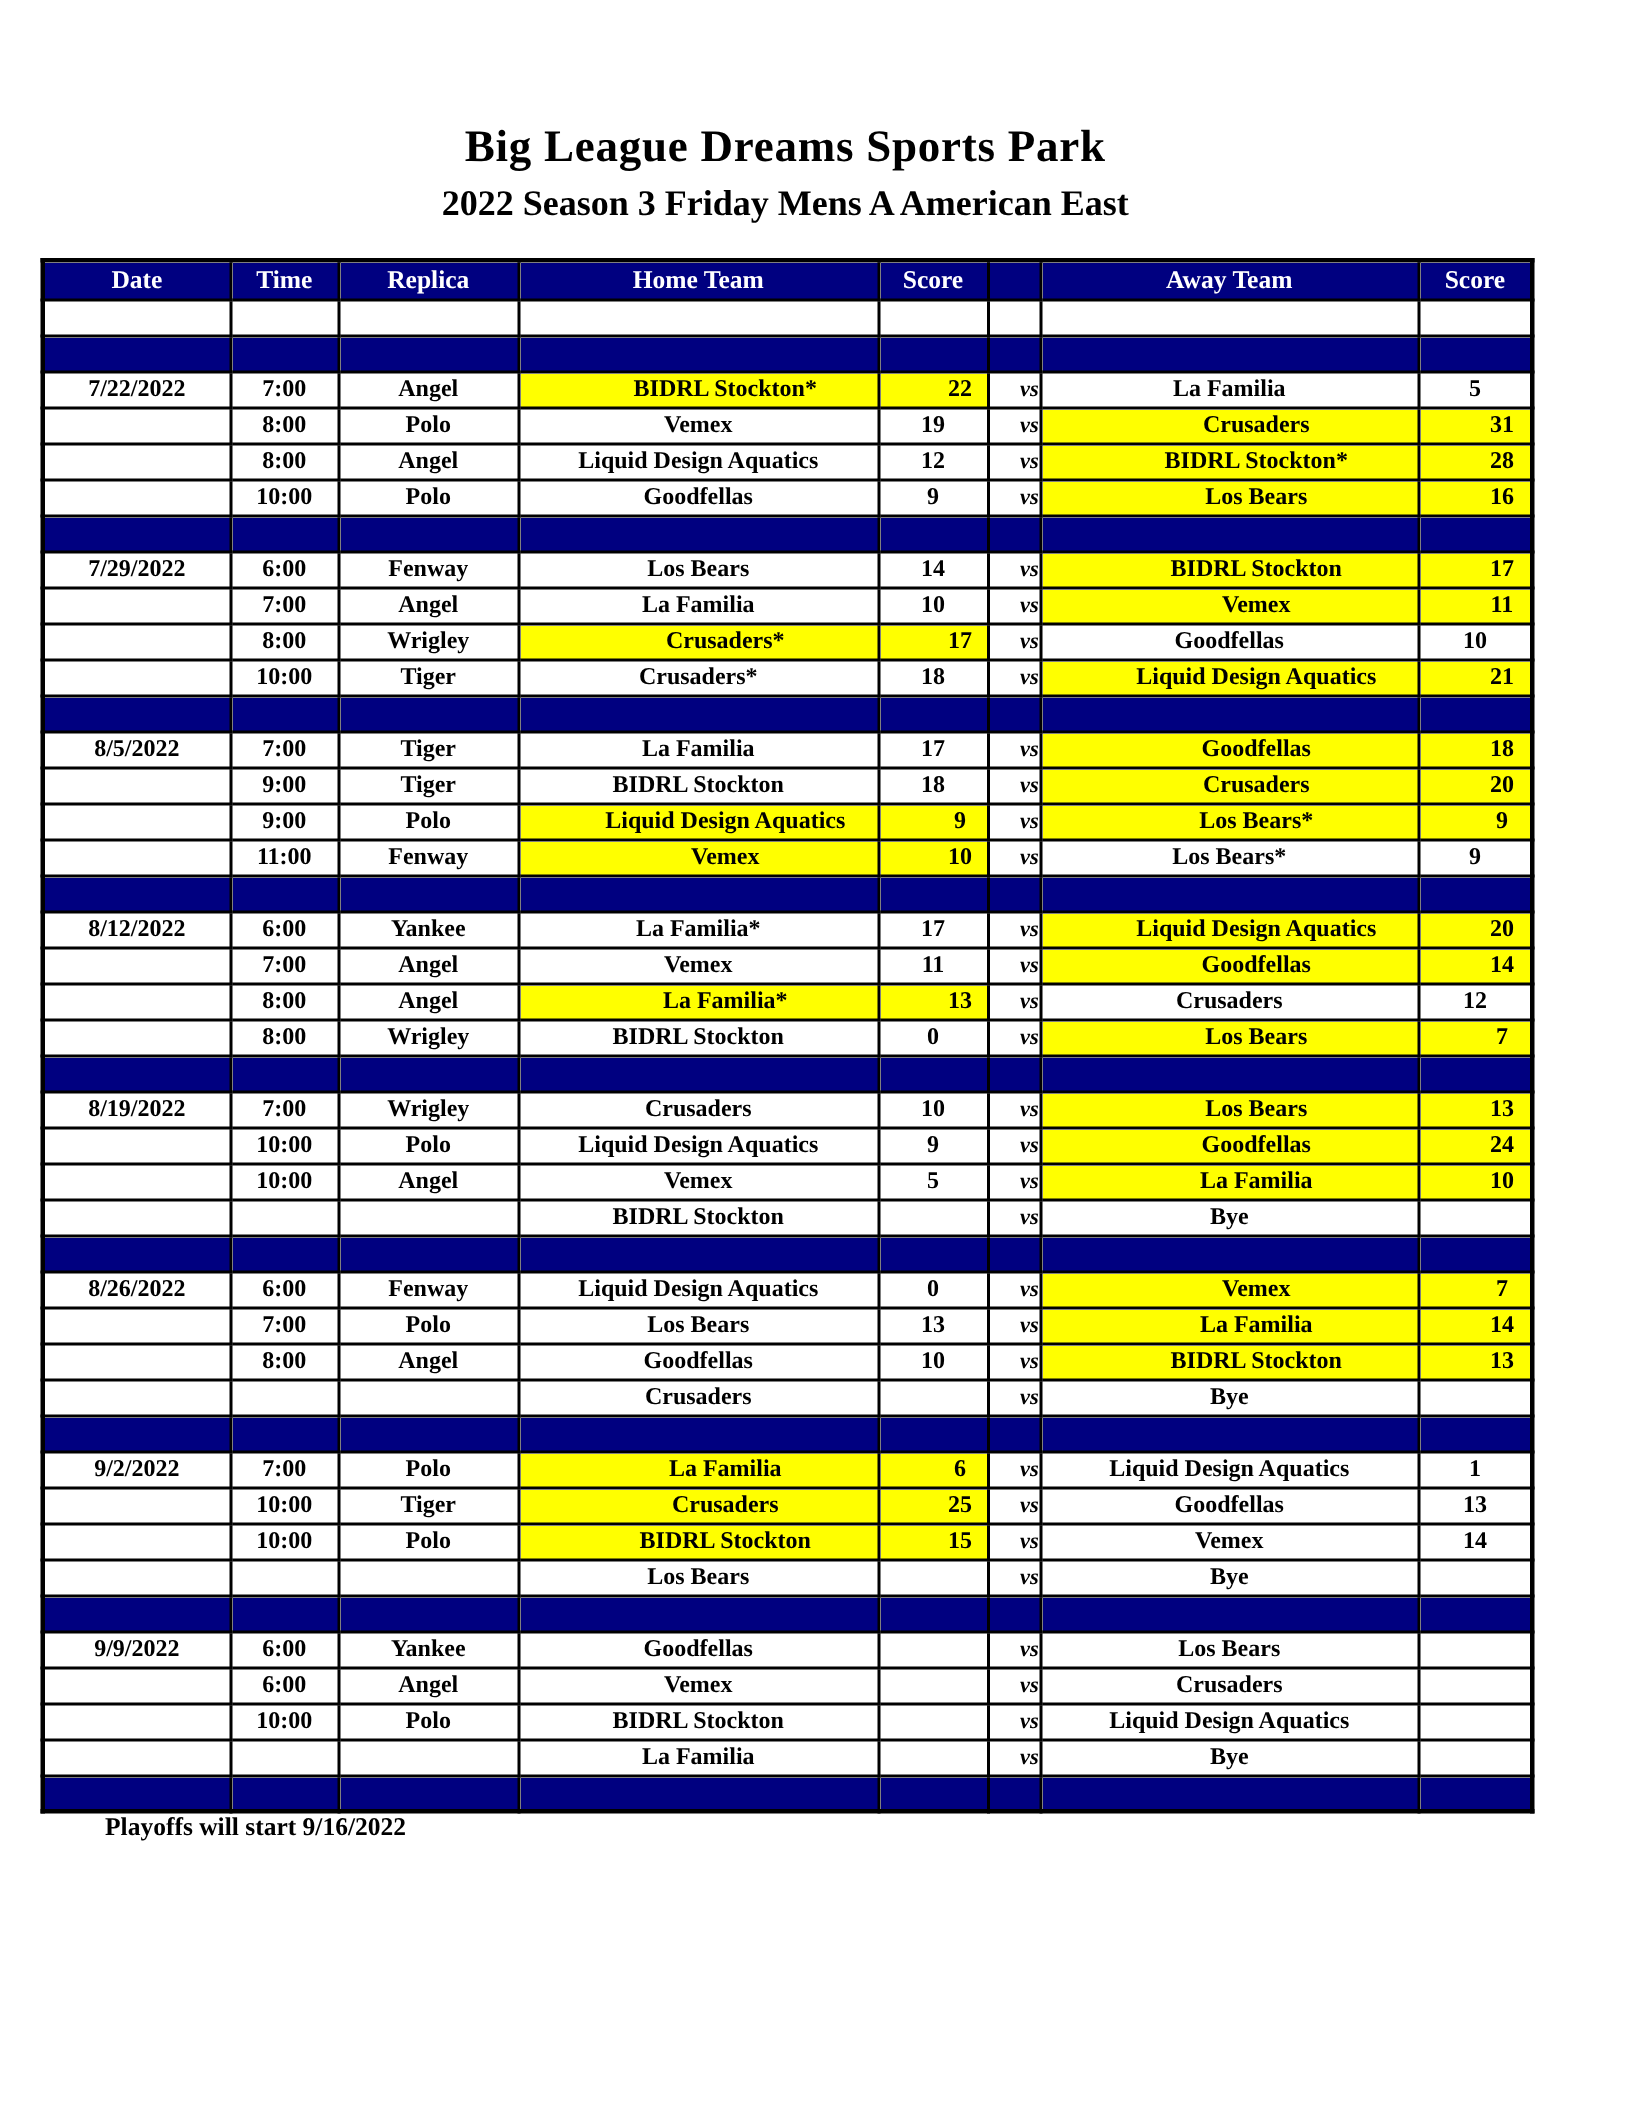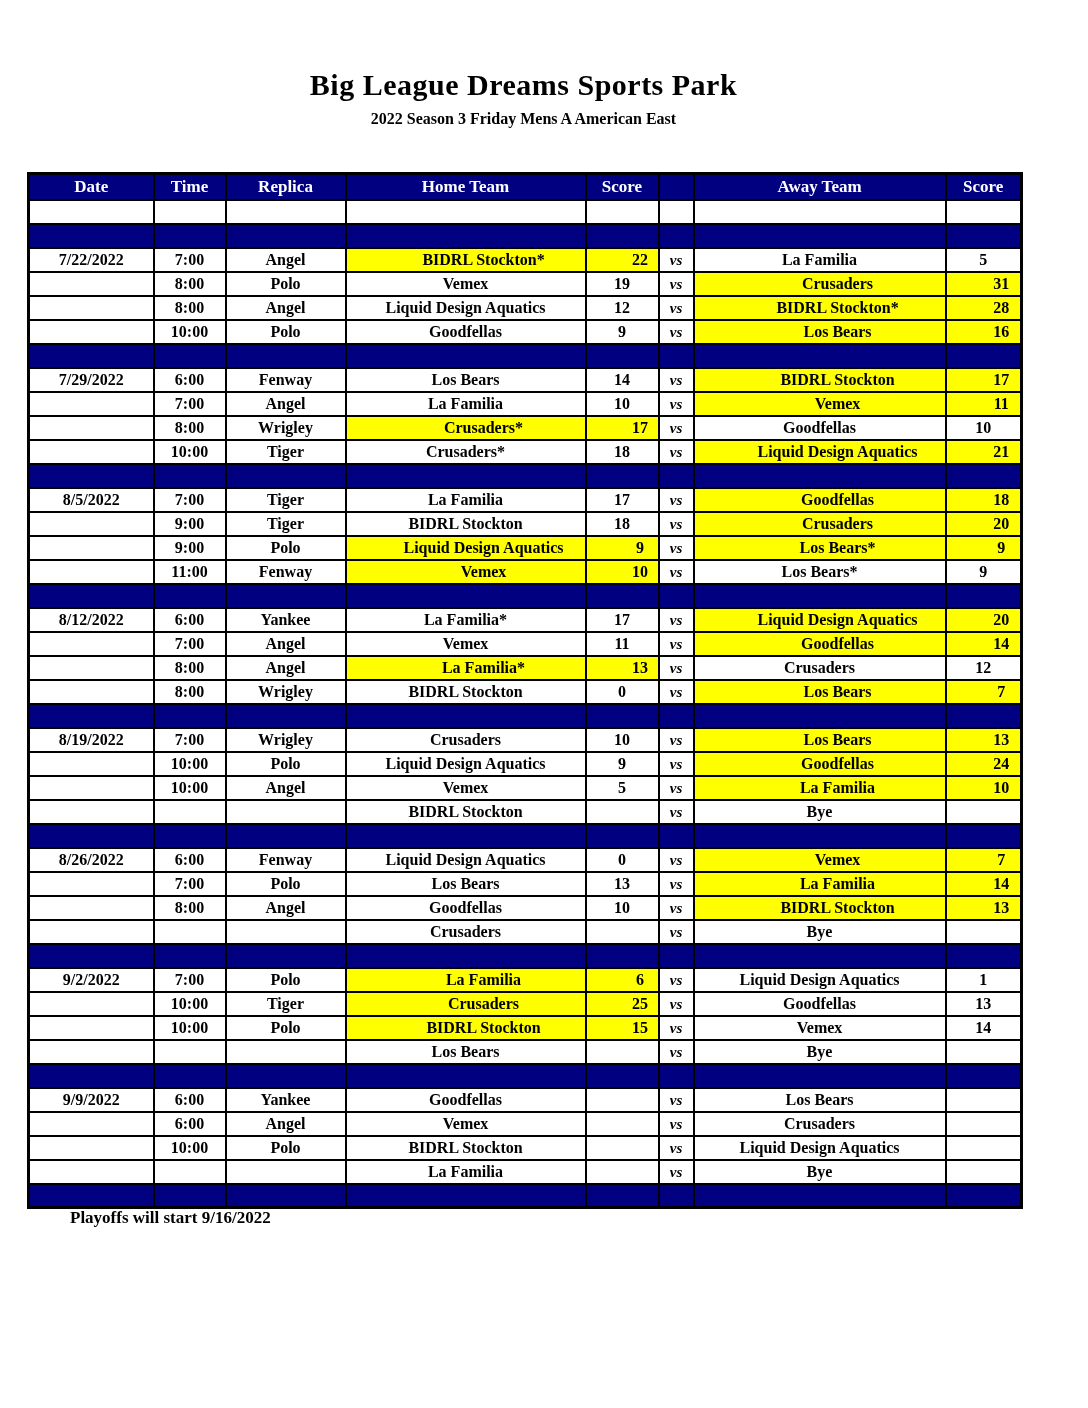--- a/index.html
+++ b/index.html
@@ -2,44 +2,44 @@
 <html style="--navy: #000080; --hl: #FFFF00; --border: #000000;"><head>
 <meta charset="utf-8">
 <style>
   :root { --navy:#000080; --hl:#FFFF00; --border:#000000; }
   * { box-sizing: border-box; }
   html,body { margin:0; padding:0; }
   body {
     width:1088px; height:1408px; position:relative; background:#ffffff;
     font-family:"Liberation Serif","DejaVu Serif",serif;
   }
-  .heading-block { position:absolute; left:27px; top:0; width:993px; text-align:center; }
+  .heading-block { position:absolute; left:27px; top:13px; width:993px; text-align:center; }
   .title    { margin-top:68px; font-size:30px; font-weight:bold; color:#000; letter-spacing:0.5px; }
-  .subtitle { margin-top:8px;  font-size:16px; font-weight:bold; color:#000; }
+  .subtitle { margin-top:8px;  font-size:24px; font-weight:bold; color:#000; }
   .note     { margin-top:12px; font-size:18px; font-weight:bold; font-style:italic; color:#000; }
 
   table.schedule {
     position:absolute; left:27px; top:172px; width:993px;
     border-collapse:collapse; table-layout:fixed;
     border:3px solid var(--border);
   }
   .schedule th, .schedule td {
     border:2px solid var(--border);
     padding:0; height:24px; line-height:22px;
     text-align:center; vertical-align:middle;
     font-weight:bold; font-size:16px; color:#000;
     overflow:hidden; white-space:nowrap;
   }
   .schedule thead th {
     background:var(--navy); color:#ffffff; height:26px; font-size:17px;
   }
   tr.sep-row td { background:var(--navy); }
   tr.spacer-row td { background:#ffffff; }
   td.hl { background:var(--hl);padding-left:36px; }
-  td.vs-col { font-style:italic; font-size:15px; }
+  td.vs-col { font-style:italic; font-size:15px;text-align:right; }
   .footer-note {
     position:absolute; left:29px; top:1208px;
     font-size:17px; font-weight:bold; color:#000;margin-left:41px;
   }
 </style>
 </head>
 <body>
 
 <div class="heading-block">
   <div class="title">Big League Dreams Sports Park</div>

